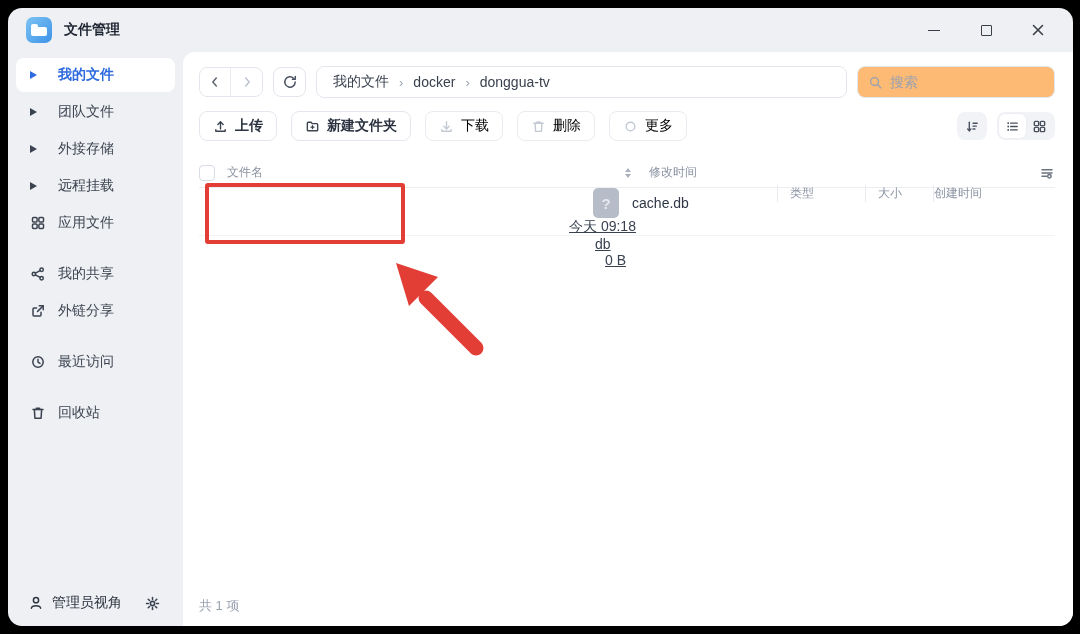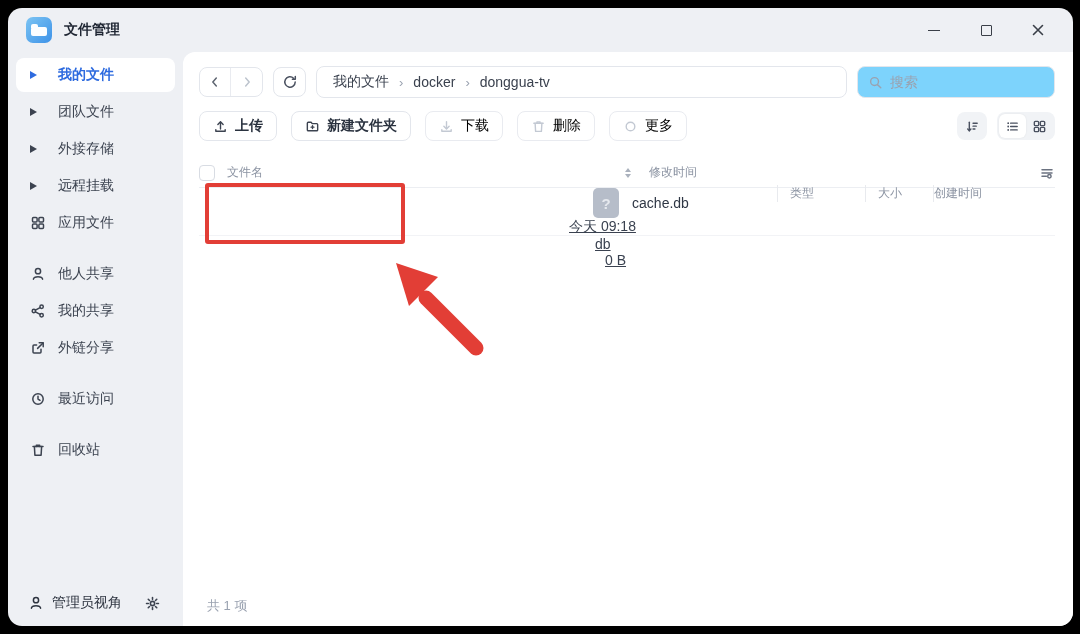--- a/index.html
+++ b/index.html
@@ -45,21 +45,21 @@
   .histgroup{display:flex;height:30px;border:1px solid #e3e6ec;border-radius:8px;background:#fff;overflow:hidden;}
   .histbtn{width:31px;display:flex;align-items:center;justify-content:center;cursor:pointer;}
   .histbtn.back{color:#5d6470;border-right:1px solid #e9ebf0;}
   .histbtn.fwd{color:#bcc3cd;}
   .iconbtn{width:33px;height:30px;border:1px solid #e3e6ec;border-radius:8px;background:#fff;
     display:flex;align-items:center;justify-content:center;color:#4a5160;cursor:pointer;}
   .breadcrumb{flex:1;height:32px;border:1px solid #e3e6ec;border-radius:8px;background:#fff;
     display:flex;align-items:center;padding-left:16px;gap:10px;font-size:14px;color:#3a414e;min-width:0;}
   .crumb{cursor:pointer;}
   .crumb-sep{color:#9aa2b0;font-size:13px;}
-  .search{width:198px;height:32px;border:1px solid #e3e6ec;border-radius:8px;background:#7dd3fc;
+  .search{width:198px;height:32px;border:1px solid #e3e6ec;border-radius:8px;background:#fdba74;
     display:flex;align-items:center;padding-left:10px;gap:7px;color:#9aa2b0;flex:0 0 auto;}
   .search input{border:none;outline:none;width:140px;font-size:14px;color:#3a414e;
     font-family:"Liberation Sans","DejaVu Sans",sans-serif;background:transparent;}
   .search input::placeholder{color:#9aa2b0;}
   
   .tool-row{display:flex;align-items:center;gap:14px;margin-bottom:17px;}
   .tbtn{height:30px;padding:0 13px;border:1px solid #e3e6ec;border-radius:8px;background:#fff;
     display:flex;align-items:center;gap:7px;font-size:14px;color:#2b3340;font-weight:bold;cursor:pointer;}
   .tbtn .ic{display:flex;color:#3c4350;}
   .tbtn.disabled{color:#000000;font-weight:normal;border-color:#e9ebf0;cursor:default;}
@@ -86,21 +86,21 @@
     margin-right:12px;flex:0 0 auto;cursor:pointer;}
   .tri-up{width:0;height:0;border-bottom:4px solid #aab1bd;border-left:3.5px solid transparent;border-right:3.5px solid transparent;}
   .tri-down{width:0;height:0;border-top:4px solid #aab1bd;border-left:3.5px solid transparent;border-right:3.5px solid transparent;}
   .trow{height:48px;font-size:14px;color:#2f3745;border-bottom:1px solid #f2f3f6;cursor:pointer;flex-direction:column;}
   .row-indent{width:28px;flex:0 0 auto;}
   .file-icon{width:26px;height:30px;background:#b6bdc9;border-radius:5px;position:relative;flex:0 0 auto;}
   .file-icon::after{content:"?";position:absolute;left:0;top:0;width:100%;height:100%;
     display:flex;align-items:center;justify-content:center;color:#e6e9ee;font-size:15px;font-weight:bold;}
   .fname{margin-left:13px;}
   .muted-cell{color:#3a4250;text-decoration:underline;}
-  .statusbar{position:absolute;left:24px;bottom:11px;font-size:13px;color:#9aa2b0;}
+  .statusbar{position:absolute;left:16px;bottom:11px;font-size:13px;color:#9aa2b0;}
   
   .anno-rect{position:absolute;left:205px;top:183px;width:200px;height:61px;
     border:4px solid var(--annotation);border-radius:3px;z-index:40;pointer-events:none;}
   .anno-arrow{position:absolute;left:378px;top:248px;z-index:40;pointer-events:none;}
 </style>
 </head>
 <body>
 
 <div class="window">
 
@@ -161,31 +161,20 @@
                 <rect x="2.5" y="8.9" width="4.6" height="4.6" rx="1"></rect>
                 <rect x="8.9" y="8.9" width="4.6" height="4.6" rx="1"></rect>
               </g>
             </svg>
         </span>
         <span>应用文件</span>
       </div>
 
       <div class="spacer"></div>
 
-      <div class="side-item">
-        <span class="ic">
-          <svg width="16" height="16" viewBox="0 0 16 16">
-              <g class="stroke">
-                <circle cx="8" cy="5.2" r="2.6"></circle>
-                <path d="M3.4 13.2c.6-3.2 8.6-3.2 9.2 0"></path>
-              </g>
-            </svg>
-        </span>
-        <span>他人共享</span>
-      </div>
       <div class="side-item">
         <span class="ic">
           <svg width="16" height="16" viewBox="0 0 16 16">
               <g class="stroke">
                 <circle cx="3.9" cy="8" r="1.7"></circle>
                 <circle cx="11.6" cy="3.8" r="1.7"></circle>
                 <circle cx="11.6" cy="12.2" r="1.7"></circle>
                 <path d="M5.4 7.2 10.1 4.6M5.4 8.8 10.1 11.4"></path>
               </g>
             </svg>

